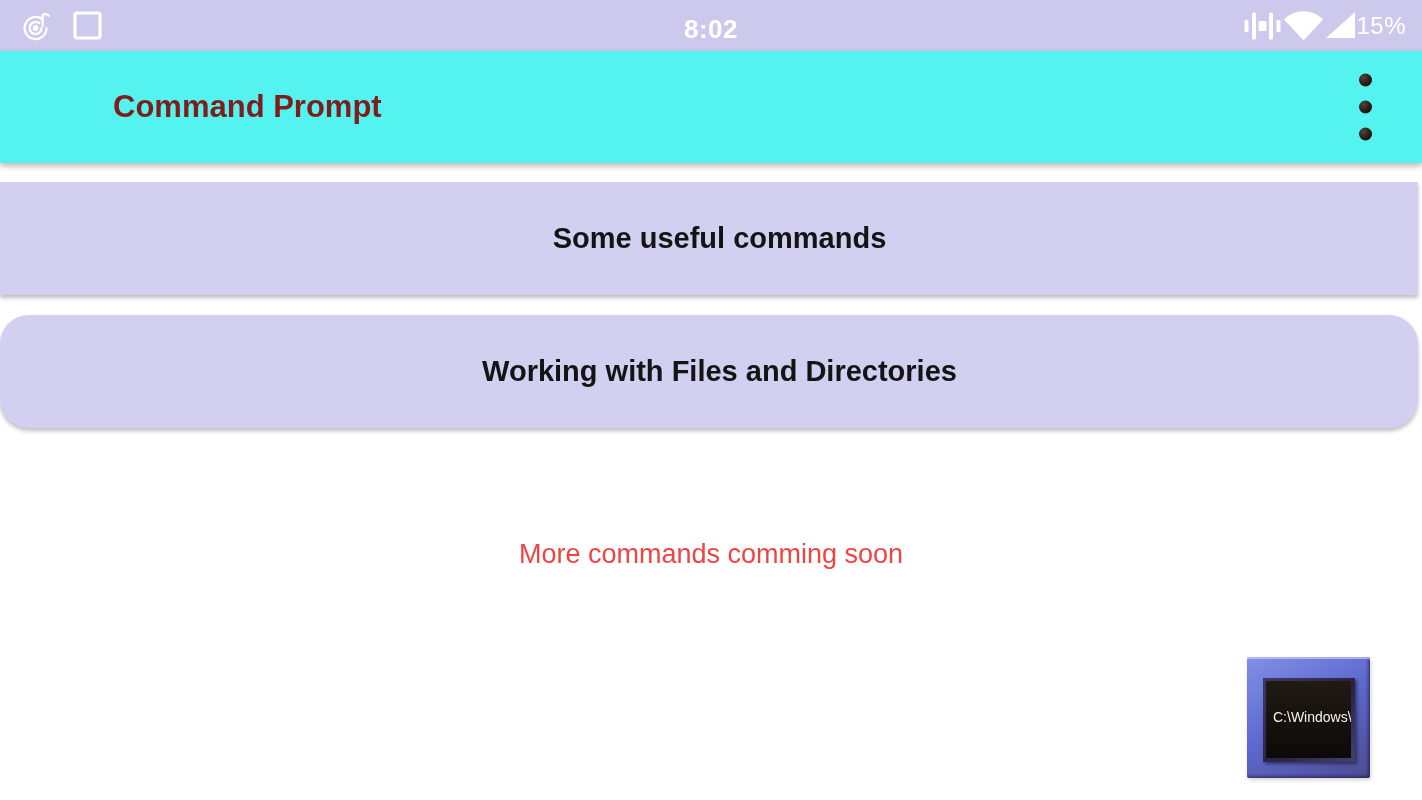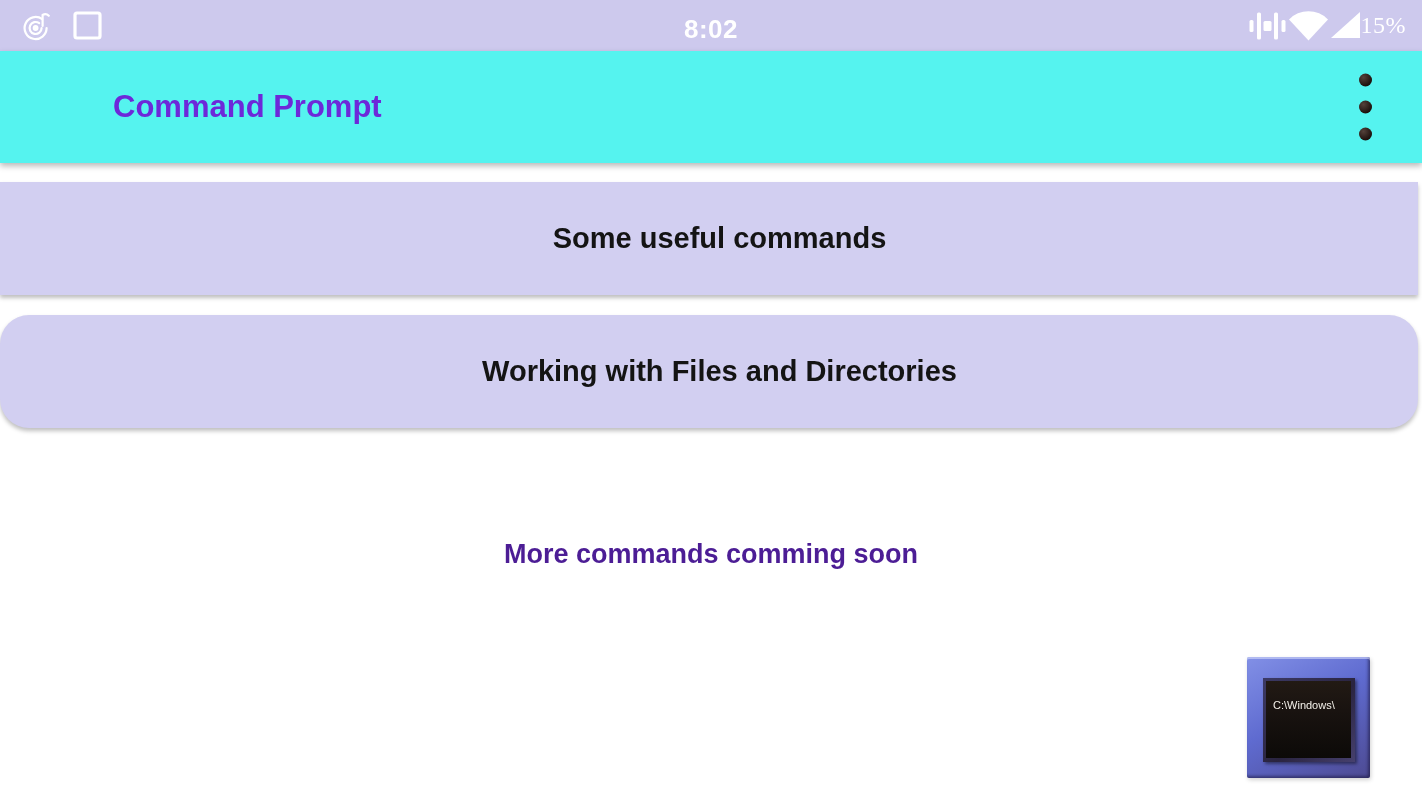--- a/index.html
+++ b/index.html
@@ -21,35 +21,35 @@
     position:absolute;left:22px;top:0;height:51px;
     display:flex;align-items:center;gap:21px;
   }
   .sb-time{
     position:absolute;left:0;right:0;top:4px;height:51px;
     display:flex;align-items:center;justify-content:center;
     font-size:26px;font-weight:600;letter-spacing:.5px;
   }
   .sb-right{
     position:absolute;right:16px;top:0;height:51px;
-    display:flex;align-items:center;font-family:Liberation Serif, serif;
+    display:flex;align-items:center;
   }
   .sb-right .battery-text{font-size:24px;letter-spacing:.5px;}
   .sb-icon{display:block;}
   
   .app-bar{
     height:112px;
     background:var(--c-appbar,#55f3ef);
     position:relative;
     display:flex;align-items:center;
     box-shadow:0 3px 6px rgba(0,0,0,.28);
   }
   .app-title{
     margin:0 0 0 113px;
-    font-size:31px;font-weight:bold;color:#6d28d9;
+    font-size:31px;font-weight:bold;color:#7f1d1d;
   }
   .overflow-btn{
     position:absolute;right:44px;top:50%;transform:translateY(-50%);
     display:flex;flex-direction:column;gap:14px;
     padding:6px;cursor:pointer;background:none;border:none;
   }
   .overflow-btn .dot{
     width:13px;height:13px;border-radius:50%;
     background:radial-gradient(circle at 34% 30%, #54413a 0%, #1d110d 70%);
   }
@@ -64,21 +64,21 @@
     box-shadow:0 3px 4px rgba(0,0,0,.25);
     cursor:pointer;
     padding-left:27px;
   }
   .cmd-btn.first{margin-top:19px;}
   .cmd-btn.second{margin-top:20px;border-radius:29px;}
   .note{
     margin:110px 0 0 0;
     text-align:center;
     font-size:27px;line-height:32px;
-    color:#4c1d95;font-weight:bold;
+    color:#ef4444;font-weight:normal;
   }
   
   .fab{
     position:absolute;left:1247px;top:657px;
     width:123px;height:121px;
     background:linear-gradient(150deg,#8290e6 0%,#5f6bd0 45%,#4d4a92 100%);
     box-shadow:inset 0 2px 0 rgba(220,225,255,.55), inset -2px -2px 3px rgba(20,15,50,.5), 1px 2px 4px rgba(0,0,0,.18);
     border-radius:2px;
     cursor:pointer;
   }
@@ -87,23 +87,23 @@
     background:linear-gradient(135deg,#3c3a66 0%,#2a2440 55%,#46406e 100%);
     box-shadow:2px 2px 3px rgba(0,0,0,.45);
   }
   .fab-screen{
     position:absolute;left:3px;top:3px;right:4px;bottom:4px;
     background:linear-gradient(180deg,#221a14 0%,#191310 38%,#0c0a08 100%);
     overflow:hidden;
   }
   .fab-screen span{
     display:block;
-    padding:18px 0 0 7px;
+    padding:28px 0 0 7px;
     color:#f4f1ea;
-    font-size:11px;
+    font-size:14px;
     font-family:"Liberation Sans",sans-serif;
     white-space:nowrap;
   }
 </style>
 </head>
 <body style="--c-status: #cdc9ed; --c-appbar: #55f3ef; --c-button: #d2cff1;">
 
 <div class="status-bar">
   <div class="sb-left">
     <svg class="sb-icon" width="30" height="34" viewBox="0 0 30 34">

